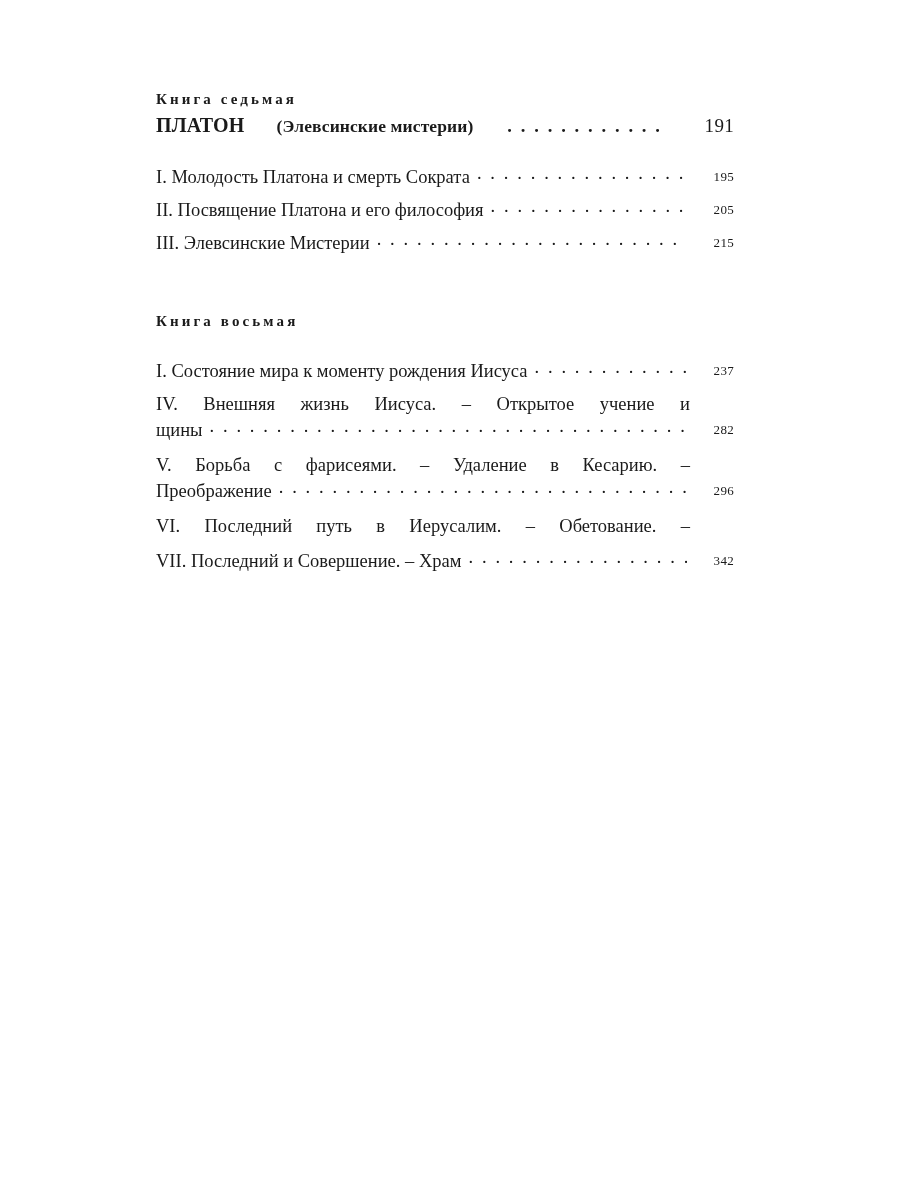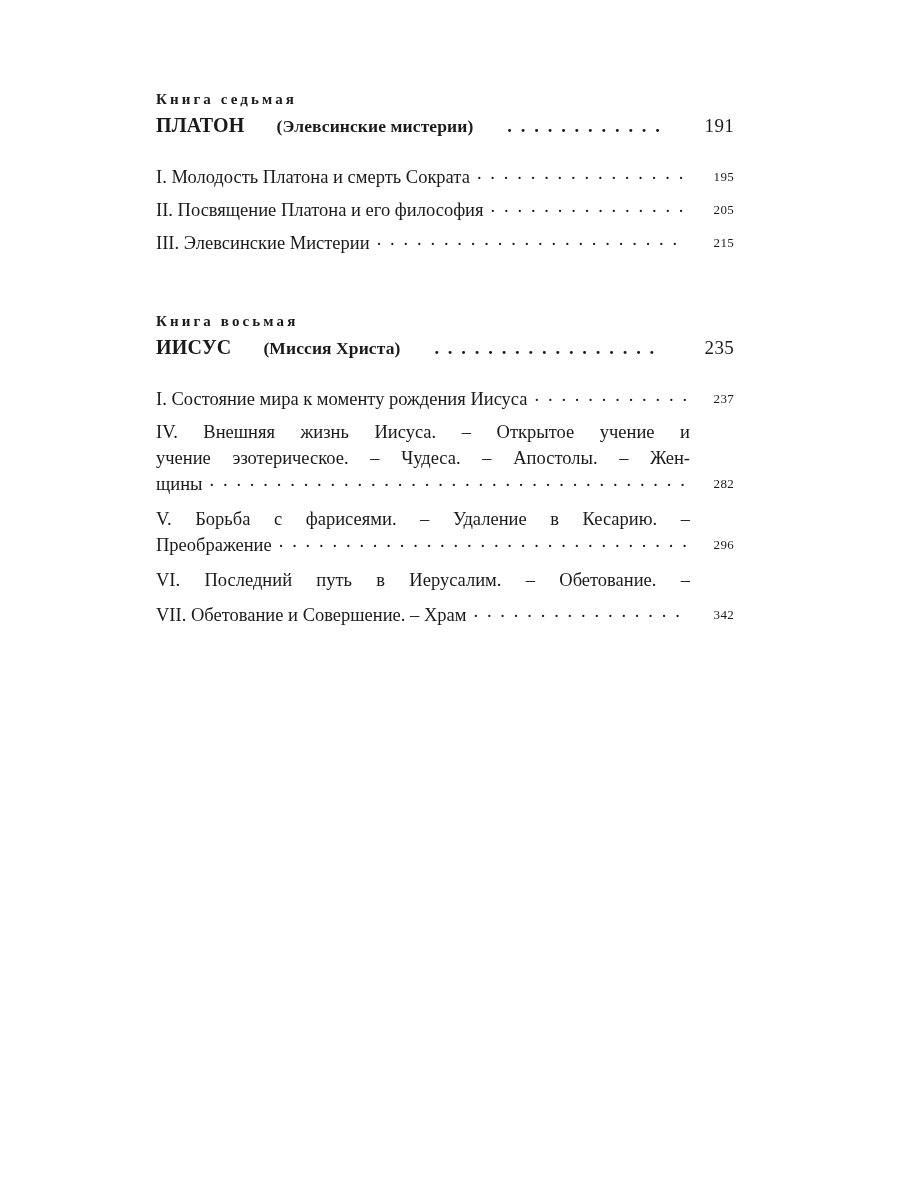--- a/index.html
+++ b/index.html
@@ -143,57 +143,50 @@
             <div class="entry-row">
               <span class="entry-text">III. Элевсинские Мистерии</span>
               <span class="leader"></span>
               <span class="pageno">215</span>
             </div>
           </div>
         </div>
       </div>
       <div class="book-section">
         <div class="book-label">Книга восьмая</div>
-        <div class="book-title-row">
-          <span class="book-title-main">ИИСУС</span>
-          <span class="book-title-sub">(Миссия Христа)</span>
-          <span class="leader"></span>
-          <span class="pageno">235</span>
-        </div>
         <div class="chapters">
           <div class="chapter">
             <div class="entry-row">
               <span class="entry-text">I. Состояние мира к моменту рождения Иисуса</span>
               <span class="leader"></span>
               <span class="pageno">237</span>
             </div>
           </div>
           <div class="chapter multiline">
             <div class="wrap-line">IV. Внешняя жизнь Иисуса. – Открытое учение и</div>
-            <div class="wrap-line">учение эзотерическое. – Чудеса. – Апостолы. – Жен-</div>
             <div class="entry-row">
               <span class="entry-text">щины</span>
               <span class="leader"></span>
               <span class="pageno">282</span>
             </div>
           </div>
           <div class="chapter multiline">
             <div class="wrap-line">V. Борьба с фарисеями. – Удаление в Кесарию. –</div>
             <div class="entry-row">
               <span class="entry-text">Преображение</span>
               <span class="leader"></span>
               <span class="pageno">296</span>
             </div>
           </div>
           <div class="chapter multiline">
             <div class="wrap-line">VI. Последний путь в Иерусалим. – Обетование. –</div>
           </div>
           <div class="chapter">
             <div class="entry-row">
-              <span class="entry-text">VII. Обетование и Совершение. – Храм</span>
+              <span class="entry-text">VII. Последний и Совершение. – Храм</span>
               <span class="leader"></span>
               <span class="pageno">342</span>
             </div>
           </div>
         </div>
       </div>
     </div>
 </div>
 
 </body></html>

